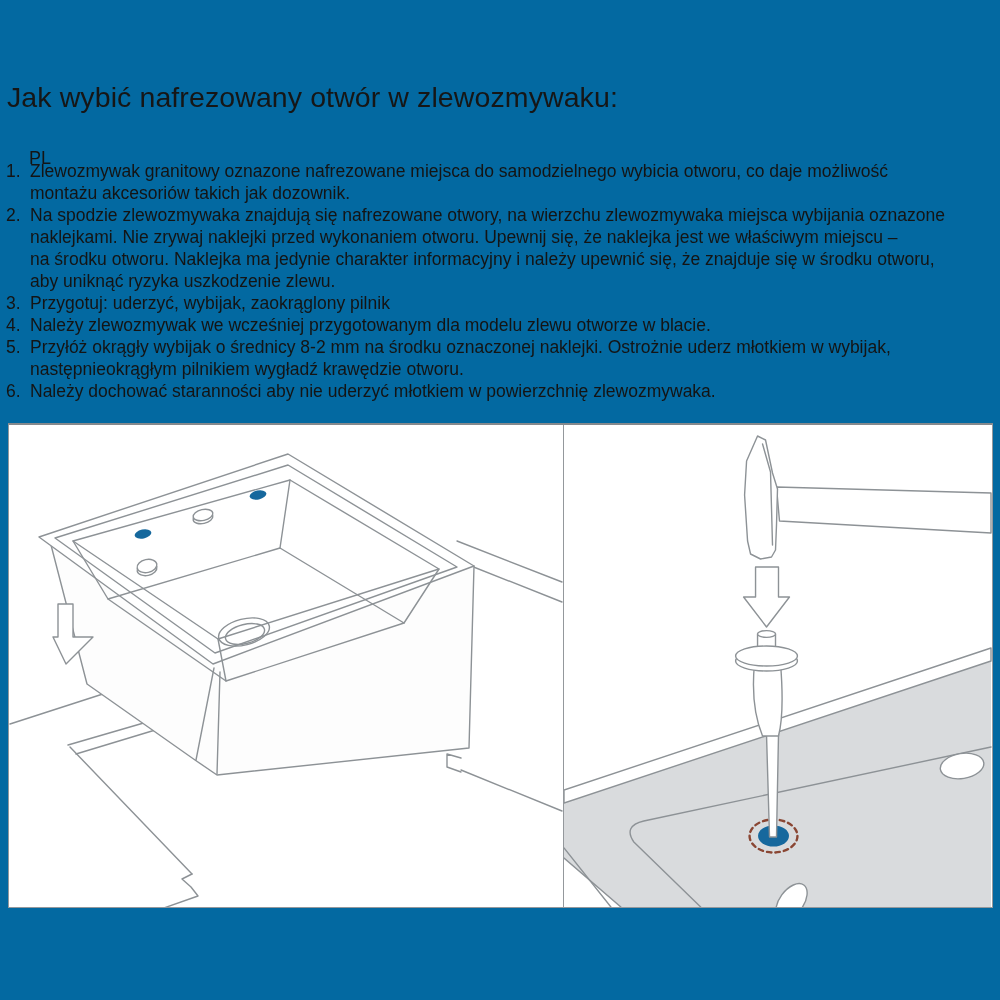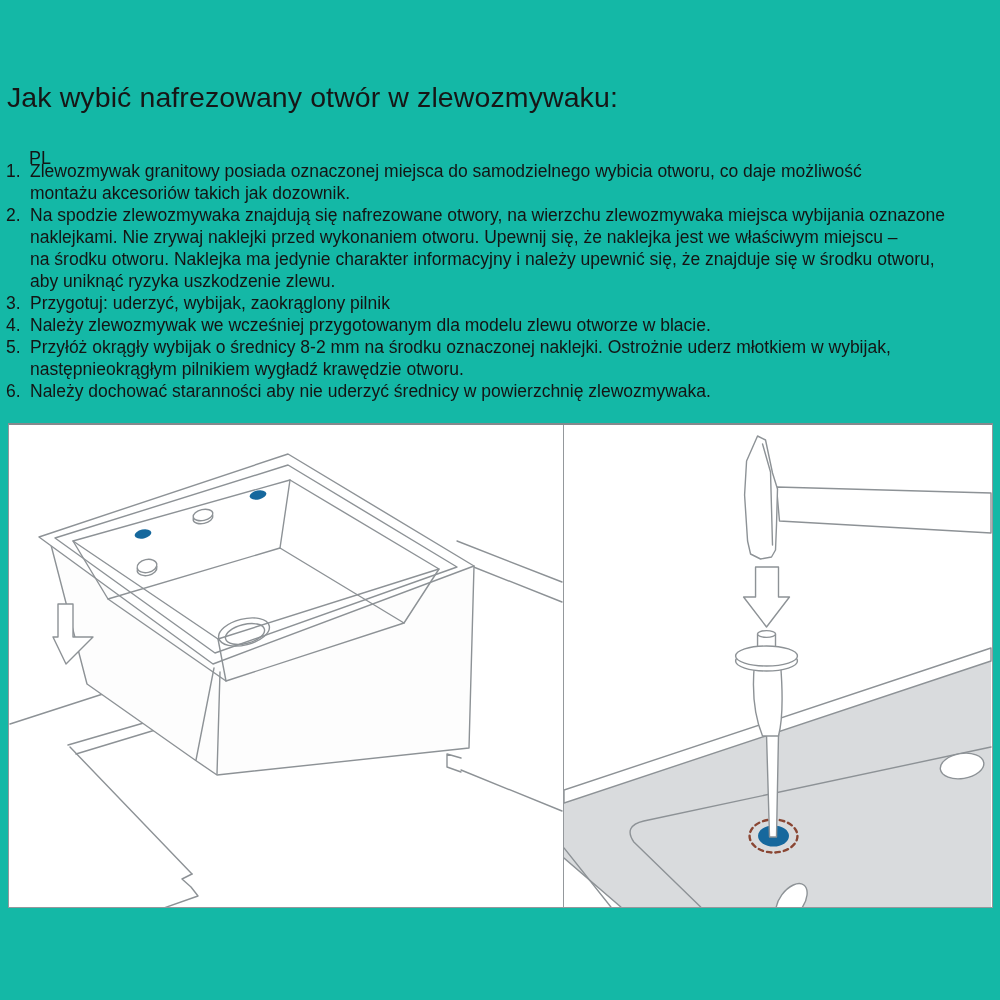--- a/index.html
+++ b/index.html
@@ -1,16 +1,16 @@
 <!DOCTYPE html>
 <html><head>
 <meta charset="utf-8">
 <style>
   html,body{margin:0;padding:0;background:#ffffff;}
-  .page{position:relative;width:1000px;height:1000px;background:#14b8a6;overflow:hidden;
+  .page{position:relative;width:1000px;height:1000px;background:#0369a1;overflow:hidden;
         font-family:"Liberation Sans", sans-serif;color:#141414;}
   .title{position:absolute;left:7px;top:81px;font-size:28.5px;font-weight:400;
          letter-spacing:0.1px;color:#161616;white-space:nowrap;}
   .lang{position:absolute;left:29px;top:148px;font-size:18px;}
   .steps{position:absolute;left:6px;top:160px;width:990px;font-size:17.5px;line-height:22px;}
   .step{display:flex;}
   .step .num{width:24px;flex:none;}
   .step .txt{white-space:pre-line;flex:1;}
   .panels{position:absolute;left:8px;top:423px;width:985px;height:485px;
           box-sizing:border-box;border:1.6px solid #94989c;border-top:2.4px solid #85898d;
@@ -23,21 +23,21 @@
 <body>
 
 <div class="page">
 
   <div class="title">Jak wybić nafrezowany otwór w zlewozmywaku:</div>
   <div class="lang">PL</div>
 
   <div class="steps">
     <div class="step">
       <span class="num">1.</span>
-      <span class="txt">Zlewozmywak granitowy posiada oznaczonej miejsca do samodzielnego wybicia otworu, co daje możliwość
+      <span class="txt">Zlewozmywak granitowy oznazone nafrezowane miejsca do samodzielnego wybicia otworu, co daje możliwość
 montażu akcesoriów takich jak dozownik.</span>
     </div>
     <div class="step">
       <span class="num">2.</span>
       <span class="txt">Na spodzie zlewozmywaka znajdują się nafrezowane otwory, na wierzchu zlewozmywaka miejsca wybijania oznazone
 naklejkami. Nie zrywaj naklejki przed wykonaniem otworu. Upewnij się, że naklejka jest we właściwym miejscu –
 na środku otworu. Naklejka ma jedynie charakter informacyjny i należy upewnić się, że znajduje się w środku otworu,
 aby uniknąć ryzyka uszkodzenie zlewu.</span>
     </div>
     <div class="step">
@@ -48,21 +48,21 @@
       <span class="num">4.</span>
       <span class="txt">Należy zlewozmywak we wcześniej przygotowanym dla modelu zlewu otworze w blacie.</span>
     </div>
     <div class="step">
       <span class="num">5.</span>
       <span class="txt">Przyłóż okrągły wybijak o średnicy 8-2 mm na środku oznaczonej naklejki. Ostrożnie uderz młotkiem w wybijak,
 następnieokrągłym pilnikiem wygładź krawędzie otworu.</span>
     </div>
     <div class="step">
       <span class="num">6.</span>
-      <span class="txt">Należy dochować staranności aby nie uderzyć średnicy w powierzchnię zlewozmywaka.</span>
+      <span class="txt">Należy dochować staranności aby nie uderzyć młotkiem w powierzchnię zlewozmywaka.</span>
     </div>
   </div>
 
   <div class="panels">
 
     <div class="panel-left">
       <svg viewBox="0 0 554 482" preserveAspectRatio="none" fill="none" stroke="#8d9296" stroke-width="1.4" stroke-linejoin="round" stroke-linecap="round">
 
         <g>
           <path d="M1,299 L131,257"></path>

